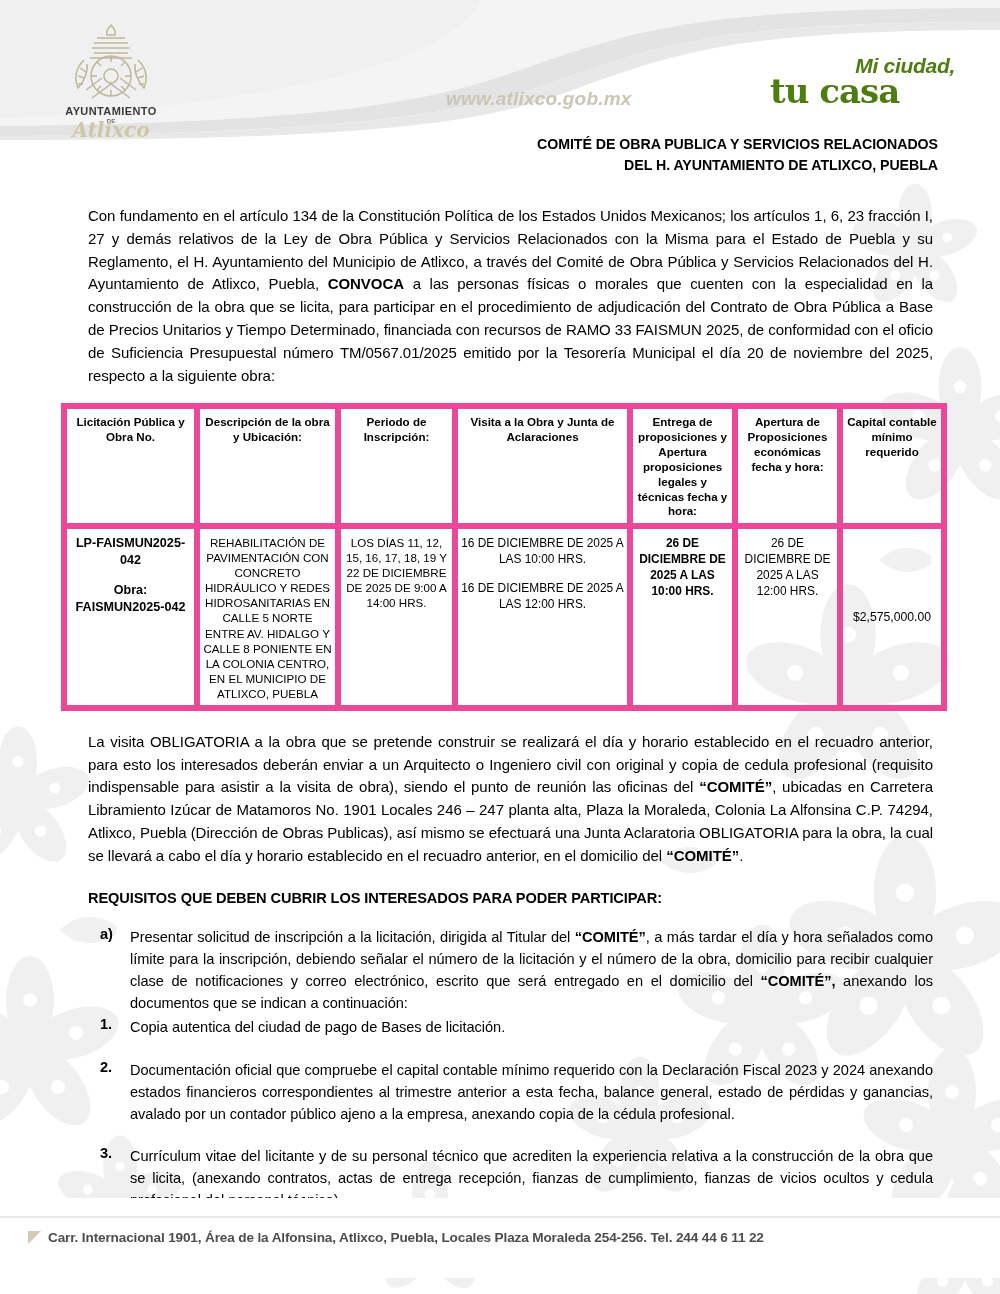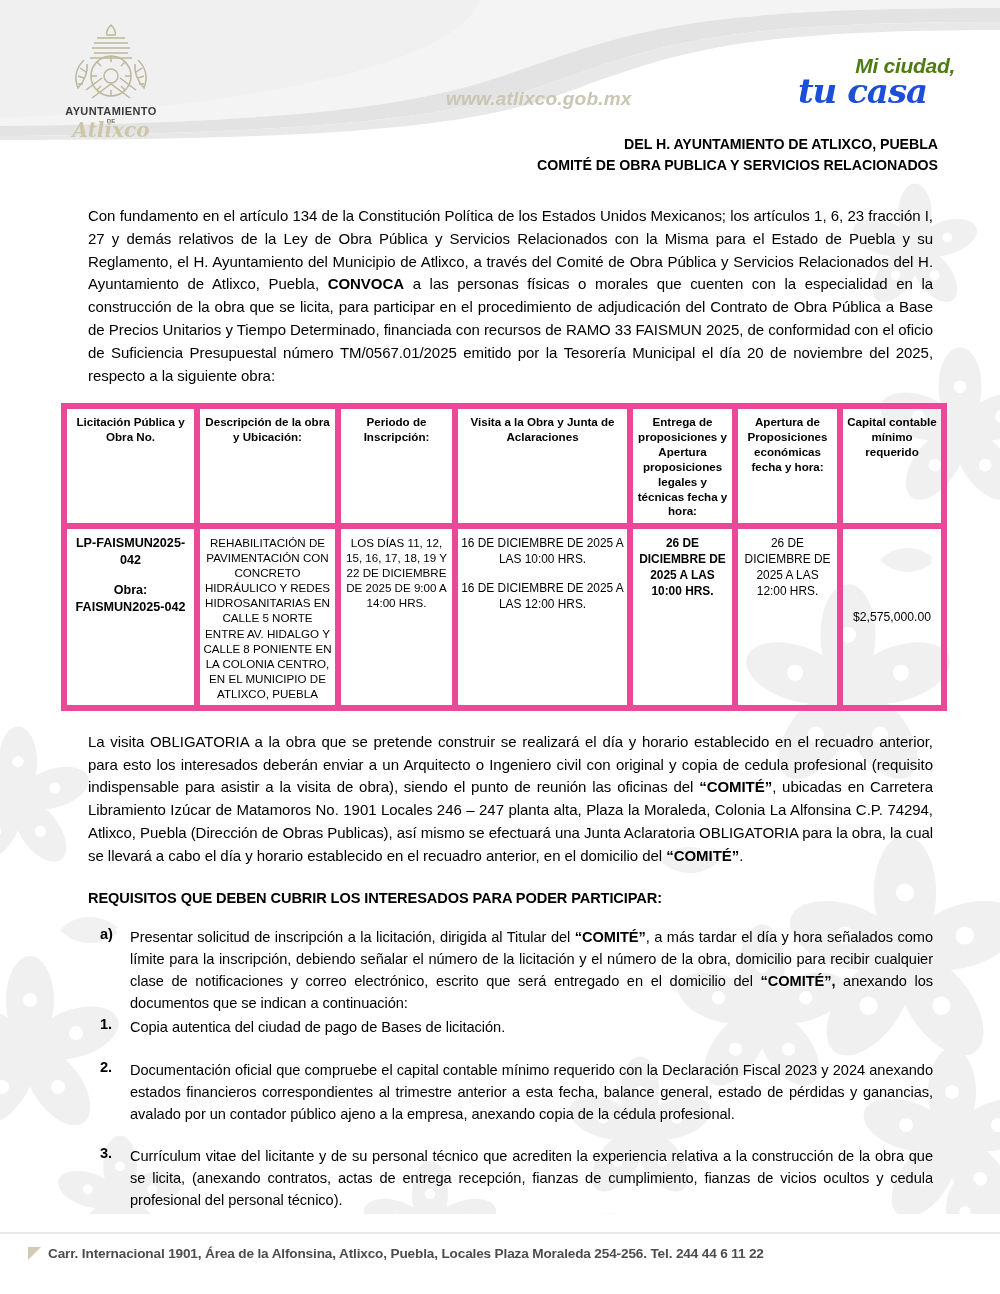--- a/index.html
+++ b/index.html
@@ -72,25 +72,24 @@
     font-size: 21px;
     font-weight: bold;
     font-style: italic;
     color: #4d7c0f;
     text-align: right;
     line-height: 1;
     letter-spacing: -0.3px;
   }
   .slogan-line2 {
     font-size: 34px;
-    font-style: italic;
     font-family: "DejaVu Serif", serif;
     font-weight: bold;
-    color: #1d4ed8;
-    text-align: center;
+    color: #4d7c0f;
+    text-align: left;
     line-height: 1.05;
     letter-spacing: -1px;
     margin-top: -2px;
   }
 
   
   .title-block {
     position: absolute;
     left: 0;
     top: 134px;
@@ -187,21 +186,21 @@
     text-align: justify;
     font-size: 14.6px;
     line-height: 1.52;
     letter-spacing: -0.05px;
   }
 
   
   .footer {
     position: absolute;
     left: 0;
-    bottom: 0;
+    bottom: 16px;
     width: 1000px;
     height: 80px;
     z-index: 4;
     background: #ffffff;
   }
   .footer-rule {
     position: absolute;
     left: 0;
     top: 18px;
     width: 1000px;
@@ -321,22 +320,22 @@
 
     <div class="site-url">www.atlixco.gob.mx</div>
 
     <div class="slogan">
       <div class="slogan-line1">Mi ciudad,</div>
       <div class="slogan-line2">tu casa</div>
     </div>
   </div>
 
   <div class="title-block">
+    <div>COMITÉ DE OBRA PUBLICA Y SERVICIOS RELACIONADOS</div>
     <div>DEL H. AYUNTAMIENTO DE ATLIXCO, PUEBLA</div>
-    <div>COMITÉ DE OBRA PUBLICA Y SERVICIOS RELACIONADOS</div>
   </div>
 
   <div class="content">
 
     <p class="para"><span>Con fundamento en el artículo 134 de la Constitución Política de los Estados Unidos Mexicanos; los artículos 1, 6, 23 fracción I, 27 y demás relativos de la Ley de Obra Pública y Servicios Relacionados con la Misma para el Estado de Puebla y su Reglamento, el H. Ayuntamiento del Municipio de Atlixco, a través del Comité de Obra Pública y Servicios Relacionados del H. Ayuntamiento de Atlixco, Puebla, </span><span class="bold">CONVOCA</span><span> a las personas físicas o morales que cuenten con la especialidad en la construcción de la obra que se licita, para participar en el procedimiento de adjudicación del Contrato de Obra Pública a Base de Precios Unitarios y Tiempo Determinado, financiada con recursos de RAMO 33 FAISMUN 2025, de conformidad con el oficio de Suficiencia Presupuestal número TM/0567.01/2025 emitido por la Tesorería Municipal el día 20 de noviembre del 2025, respecto a la siguiente obra:</span></p>
 
     <table class="lic-table">
       <colgroup>
         <col style="width:133px">
         <col style="width:141px">

